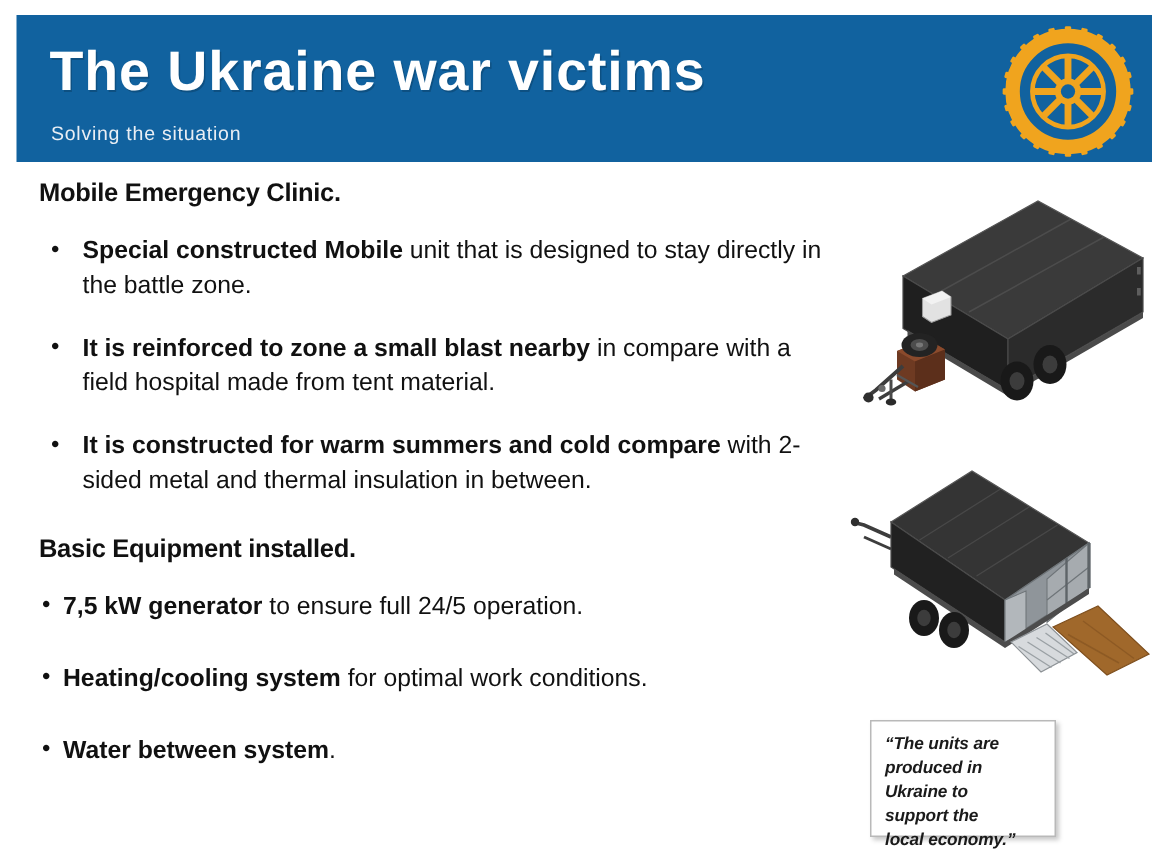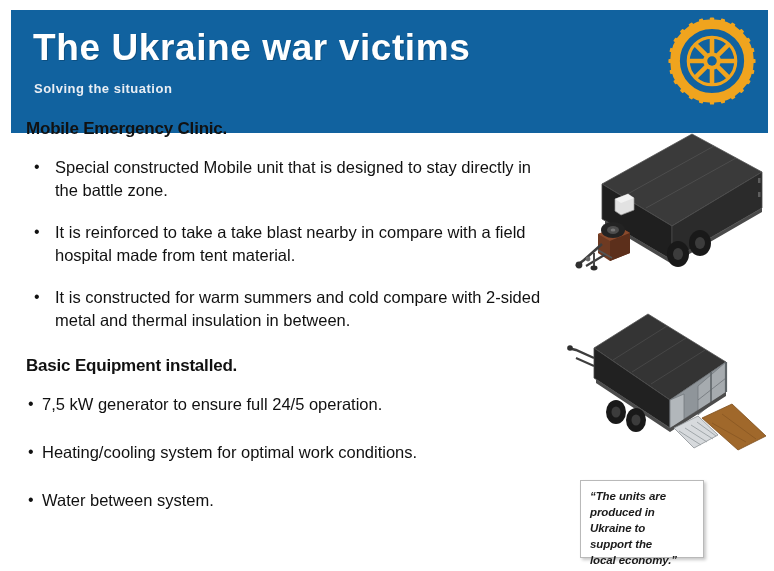--- a/index.html
+++ b/index.html
@@ -24,21 +24,21 @@
     background: #ffffff;
     overflow: hidden;
   }
 
   
   #header-band {
     position: absolute;
     left: 11px;
     top: 10px;
     width: 757px;
-    height: 123px;
+    height: 98px;
     background: #11629f;
     overflow: hidden;
   }
   #header-title {
     position: absolute;
     left: 22px;
     top: 16px;
     color: #ffffff;
     font-size: 37px;
     font-weight: bold;
@@ -46,21 +46,21 @@
     line-height: 44px;
     white-space: nowrap;
     text-shadow: 1px 1px 0 rgba(0,0,0,0.18);
   }
   #header-subtitle {
     position: absolute;
     left: 23px;
     top: 71px;
     color: #e9eef4;
     font-size: 13px;
-    font-weight: bold;
+    font-weight: normal;
     letter-spacing: 0.5px;
     white-space: nowrap;
   }
 
   
   #rotary-logo {
     position: absolute;
     right: 12px;
     top: 7px;
     width: 88px;
@@ -121,21 +121,21 @@
     color: #111111;
   }
   .bullet-item-equip .dot {
     position: absolute;
     left: 2px;
     top: 0px;
     font-size: 16px;
     line-height: 22px;
     color: #111111;
   }
-  .b { font-weight: normal; }
+  .b { font-weight: bold; }
 
   
   #trailer-closed-figure {
     position: absolute;
     left: 572px;
     top: 126px;
     width: 196px;
     height: 160px;
   }
   #trailer-open-figure {
@@ -230,21 +230,21 @@
 
     <h2 class="section-heading" id="heading-clinic">Mobile Emergency Clinic.</h2>
 
     <ul class="bullet-list-main">
       <li class="bullet-item-main">
         <span class="dot">•</span>
         <span class="b">Special constructed Mobile</span><span> unit that is designed to stay directly in the battle zone.</span>
       </li>
       <li class="bullet-item-main">
         <span class="dot">•</span>
-        <span class="b">It is reinforced to take a take blast nearby</span><span> in compare with a field hospital made from tent material.</span>
+        <span class="b">It is reinforced to zone a small blast nearby</span><span> in compare with a field hospital made from tent material.</span>
       </li>
       <li class="bullet-item-main">
         <span class="dot">•</span>
         <span class="b">It is constructed for warm summers and cold compare</span><span> with 2-sided metal and thermal insulation in between.</span>
       </li>
     </ul>
 
     <h2 class="section-heading" id="heading-basic-equipment">Basic Equipment installed.</h2>
 
     <ul class="bullet-list-equip">

